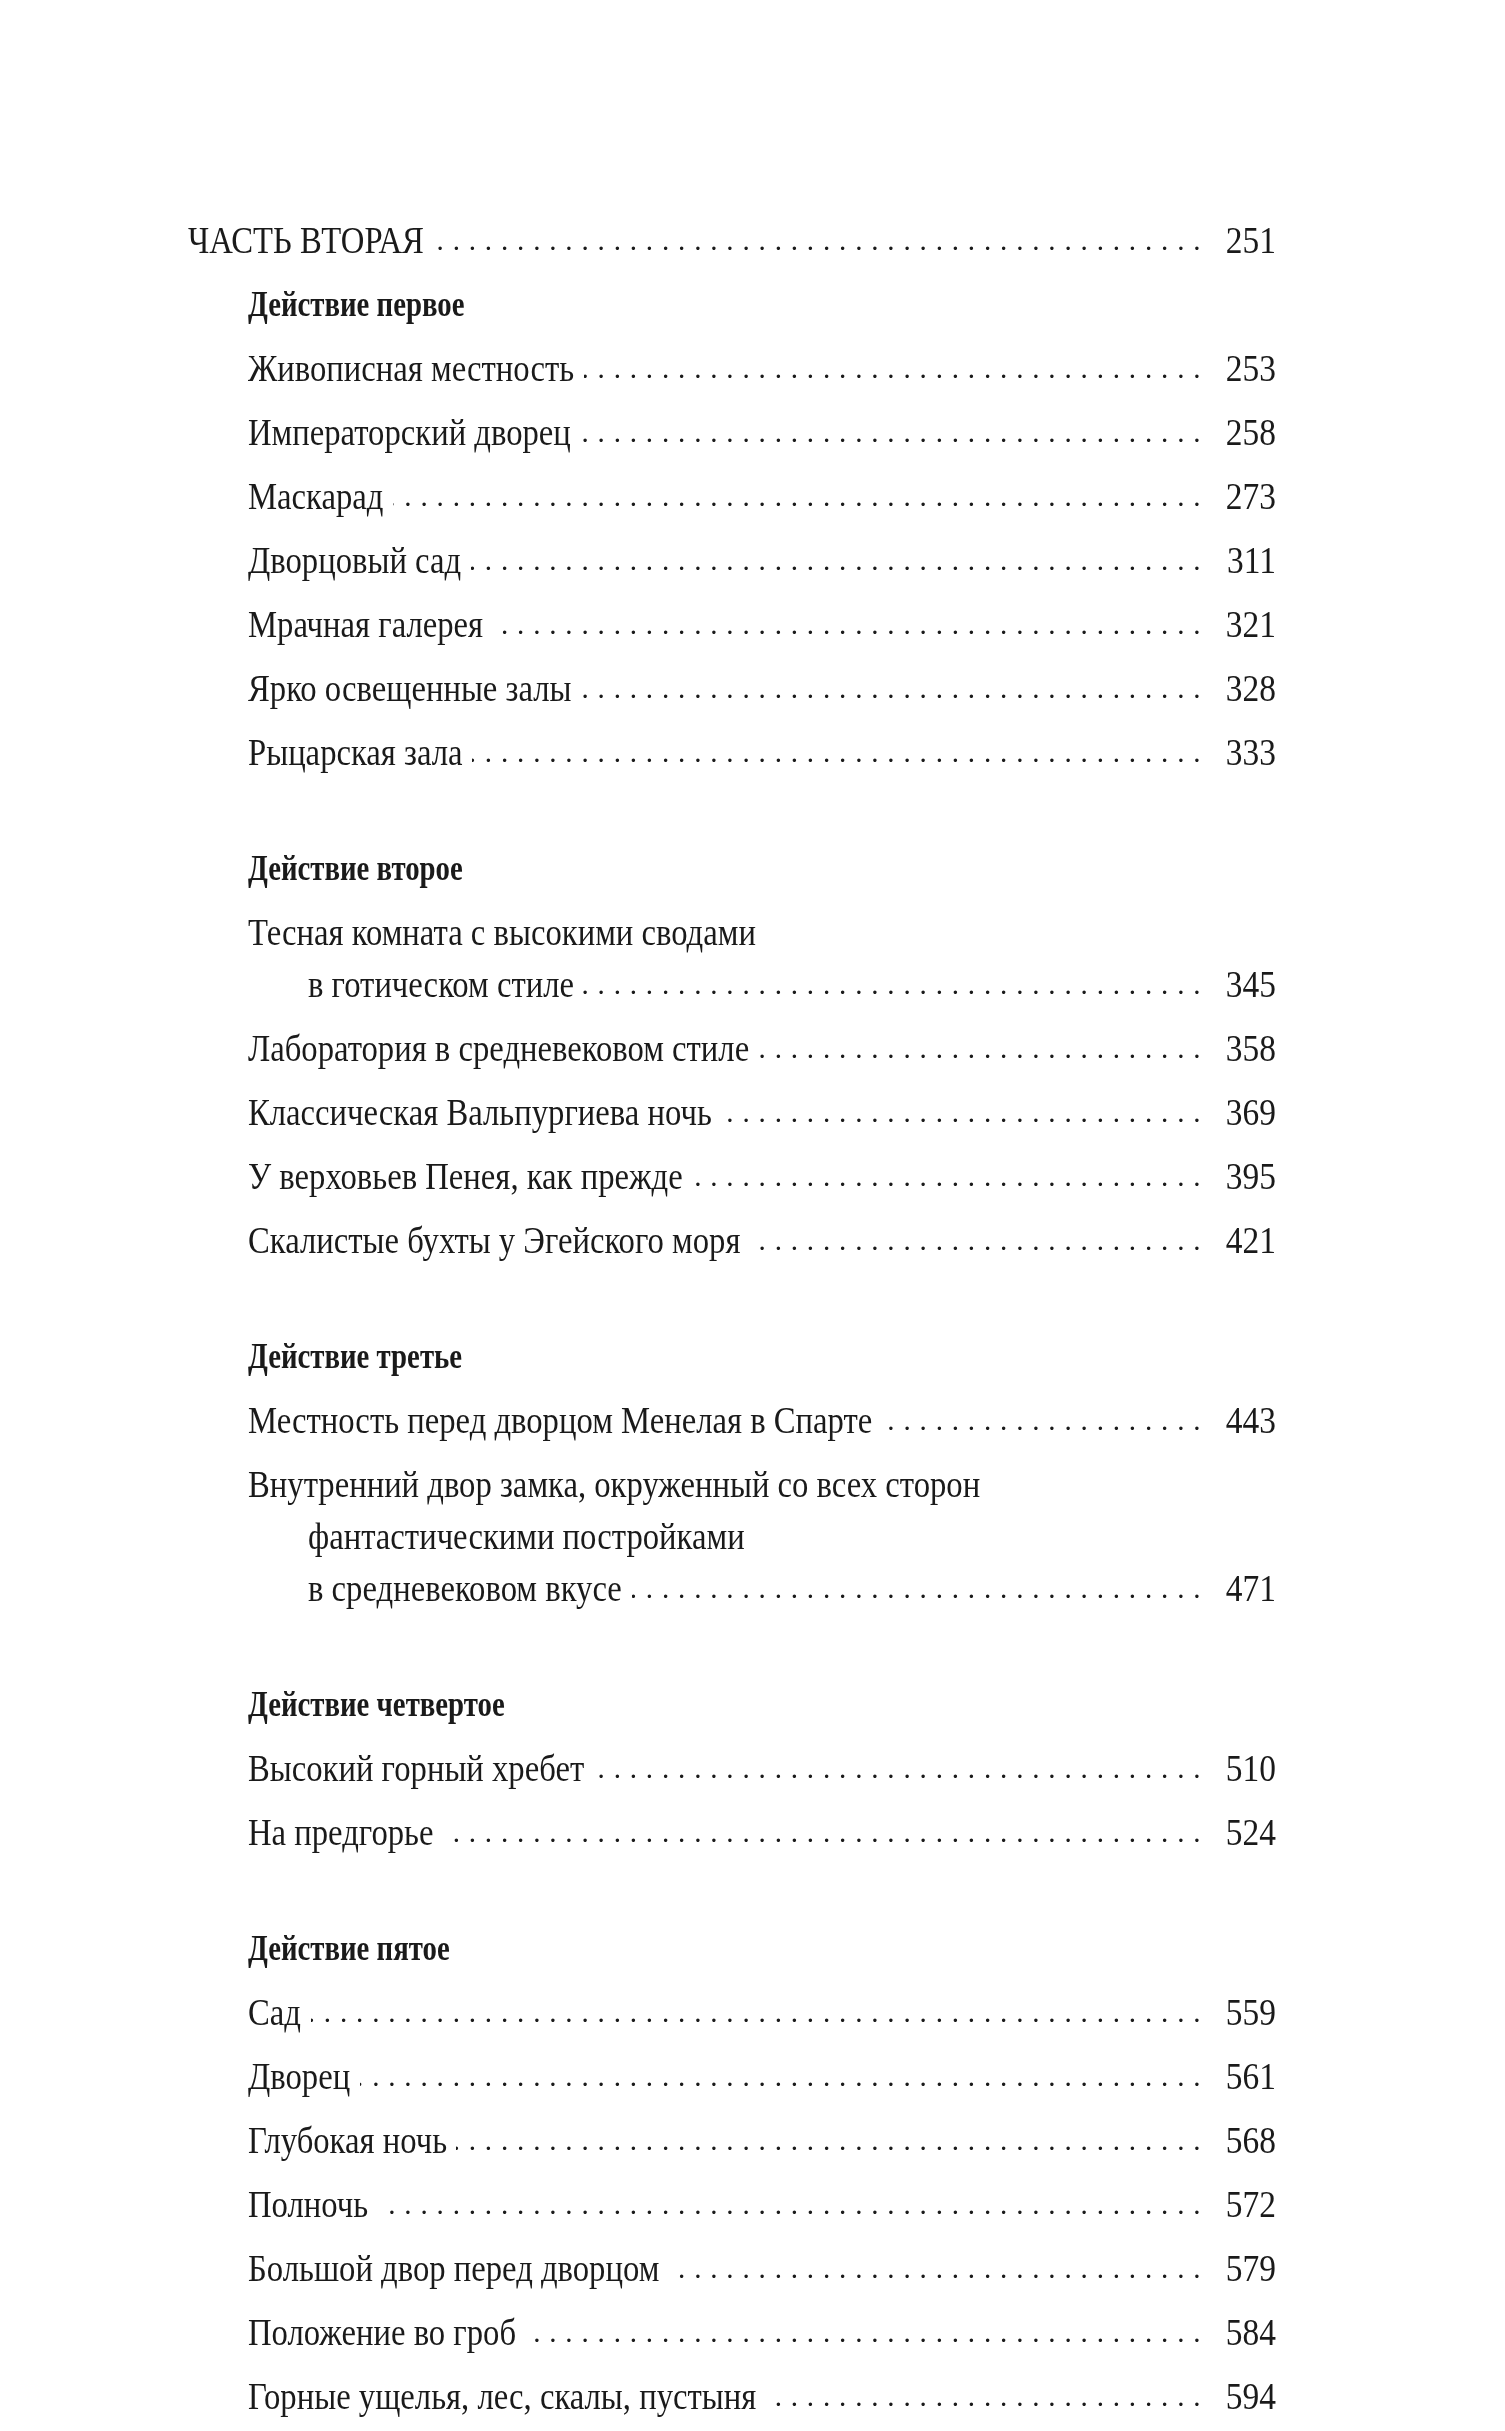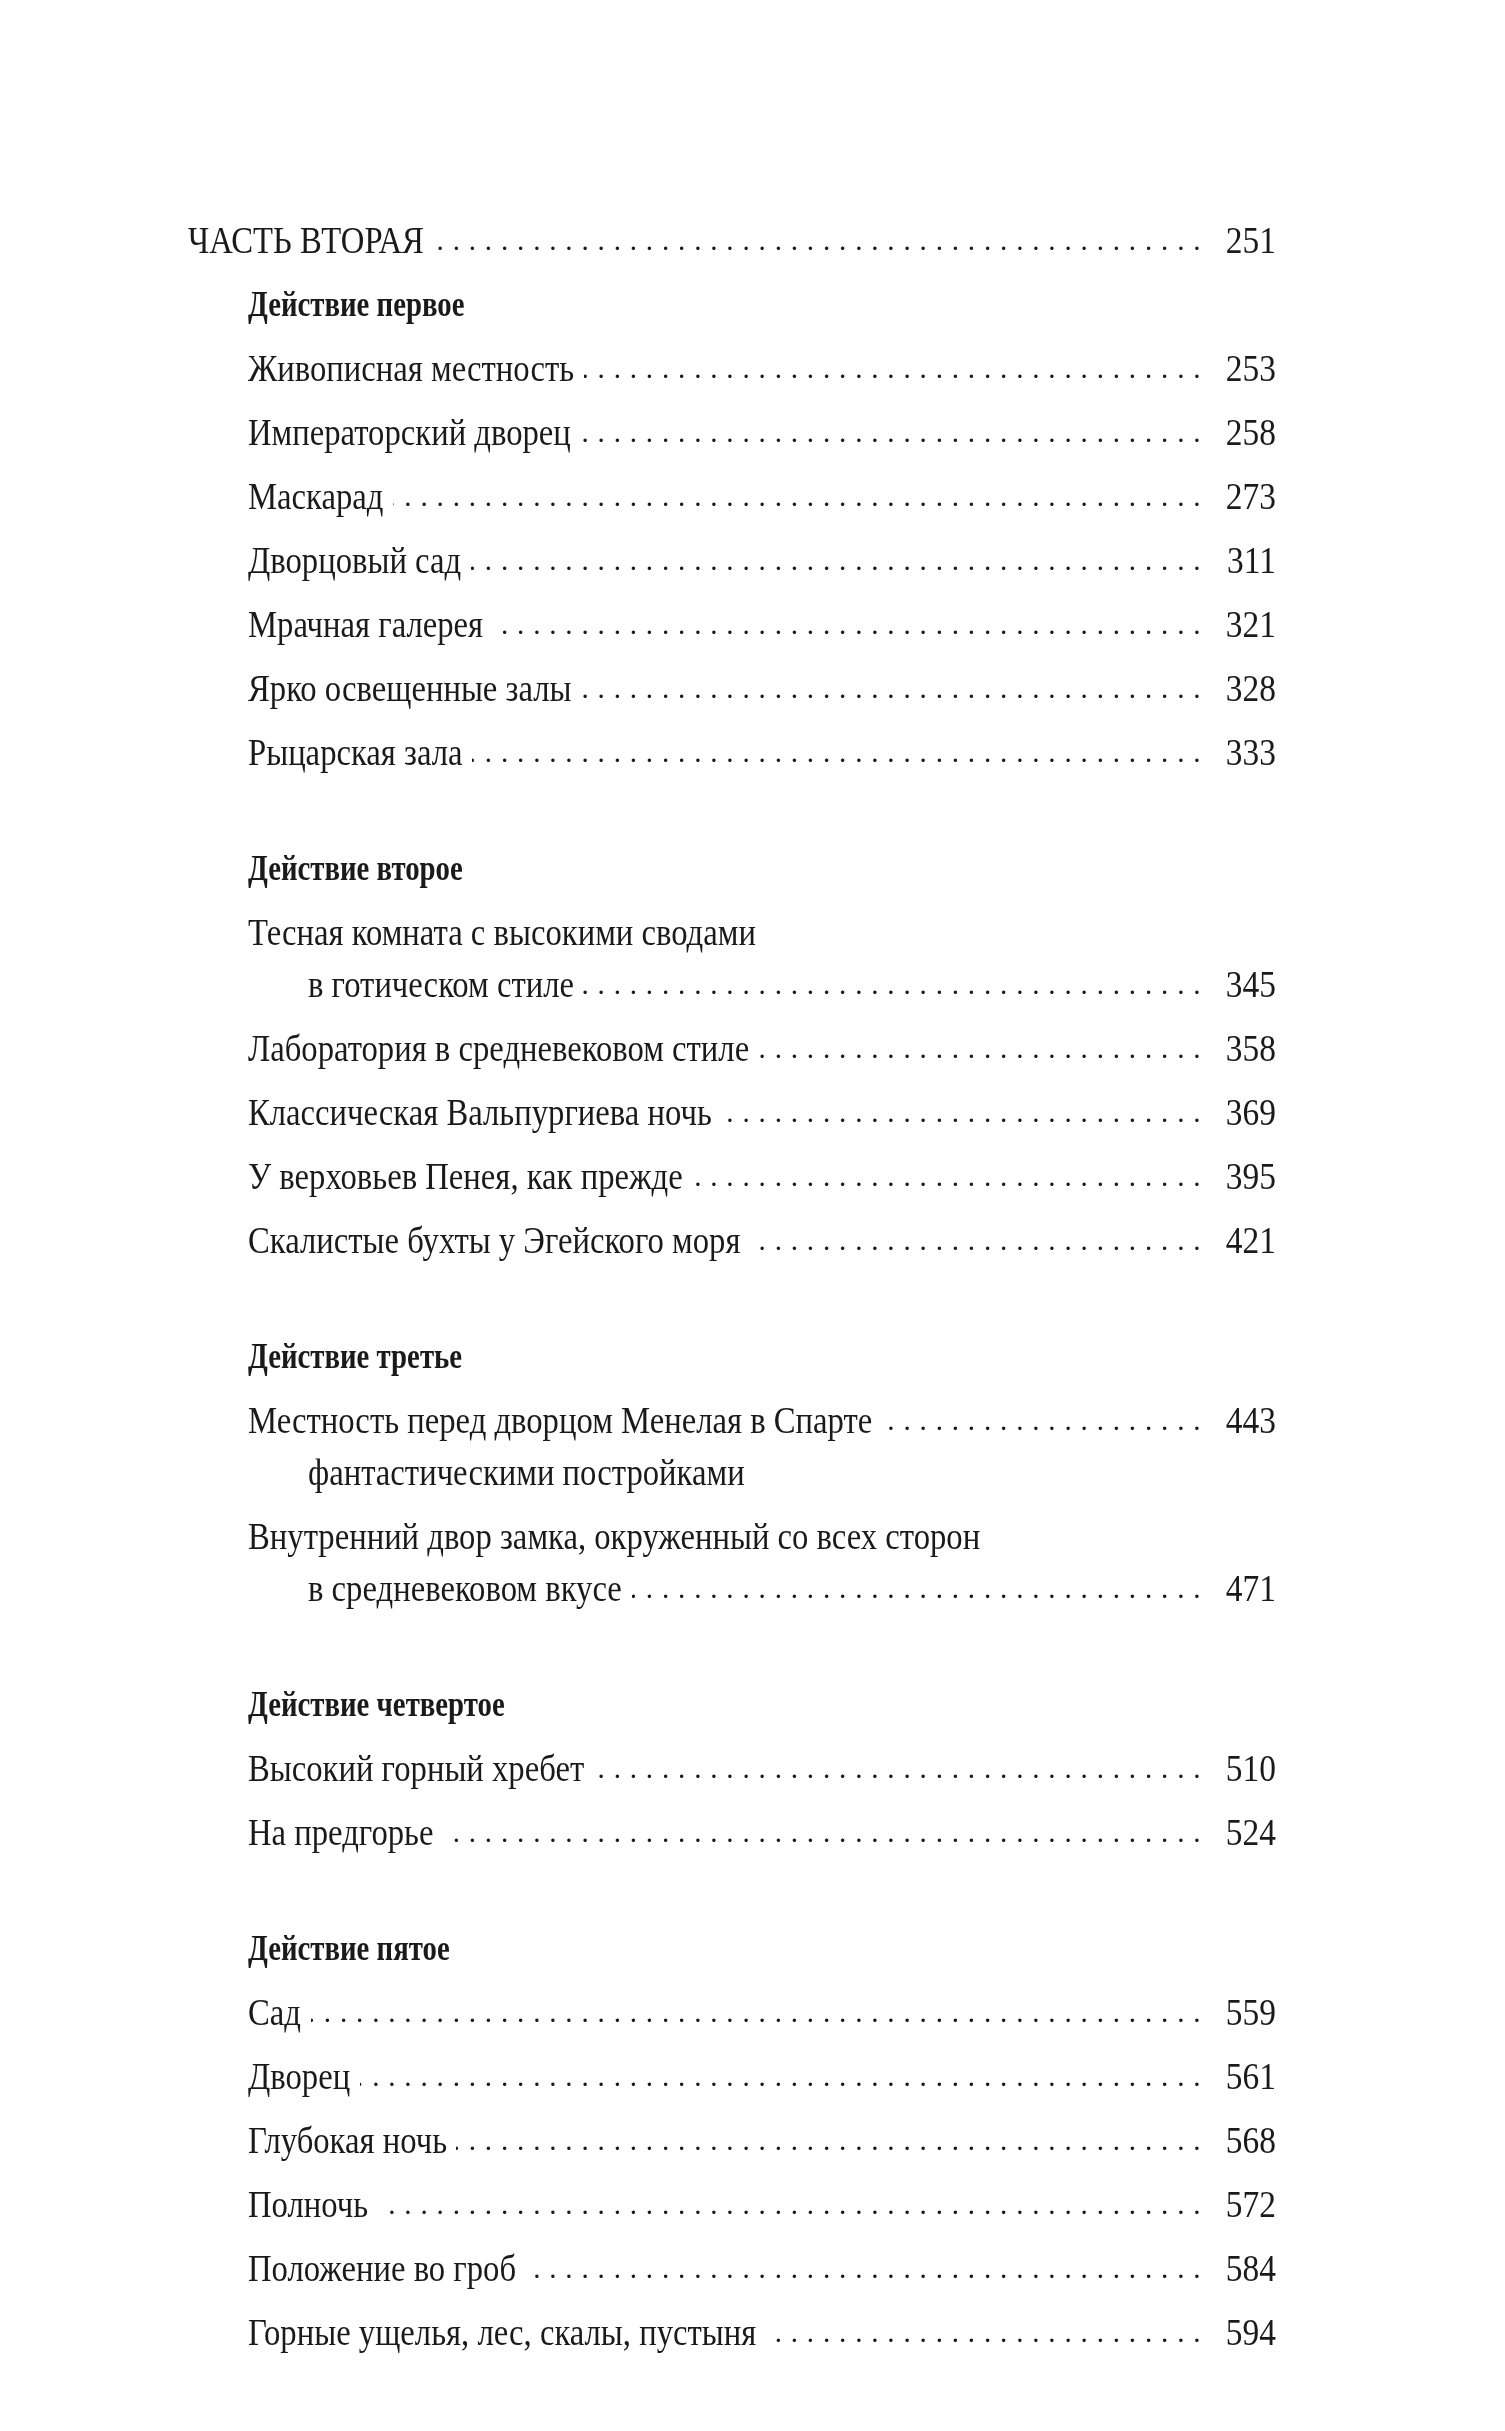--- a/index.html
+++ b/index.html
@@ -98,22 +98,22 @@
     </div>
 
   <div class="blank"></div>
 
   <div class="line head lvl1"><span class="title">Действие третье</span></div>
   <div class="line row lvl1">
       <span class="title" style="margin-right: -102px;">Местность перед дворцом Менелая в Спарте</span>
       <span class="dots"></span>
       <span class="page">443</span>
     </div>
+  <div class="line lvl1"><span class="title">Внутренний двор замка, окруженный со всех сторон</span></div>
   <div class="line lvl2"><span class="title">фантастическими постройками</span></div>
-  <div class="line lvl1"><span class="title">Внутренний двор замка, окруженный со всех сторон</span></div>
   <div class="line row lvl2">
       <span class="title" style="margin-right: -51px;">в средневековом вкусе</span>
       <span class="dots"></span>
       <span class="page">471</span>
     </div>
 
   <div class="blank"></div>
 
   <div class="line head lvl1"><span class="title">Действие четвертое</span></div>
   <div class="line row lvl1">
@@ -144,20 +144,25 @@
       <span class="title" style="margin-right: -33px;">Глубокая ночь</span>
       <span class="dots"></span>
       <span class="page">568</span>
     </div>
   <div class="line row lvl1">
       <span class="title" style="margin-right: -19.7px;">Полночь</span>
       <span class="dots"></span>
       <span class="page">572</span>
     </div>
   <div class="line row lvl1">
+      <span class="title" style="margin-right: -67px;">Большой двор перед дворцом</span>
+      <span class="dots"></span>
+      <span class="page">579</span>
+    </div>
+  <div class="line row lvl1">
       <span class="title" style="margin-right: -44px;">Положение во гроб</span>
       <span class="dots"></span>
       <span class="page">584</span>
     </div>
   <div class="line row lvl1">
       <span class="title" style="margin-right: -83px;">Горные ущелья, лес, скалы, пустыня</span>
       <span class="dots"></span>
       <span class="page">594</span>
     </div>
 </div>

